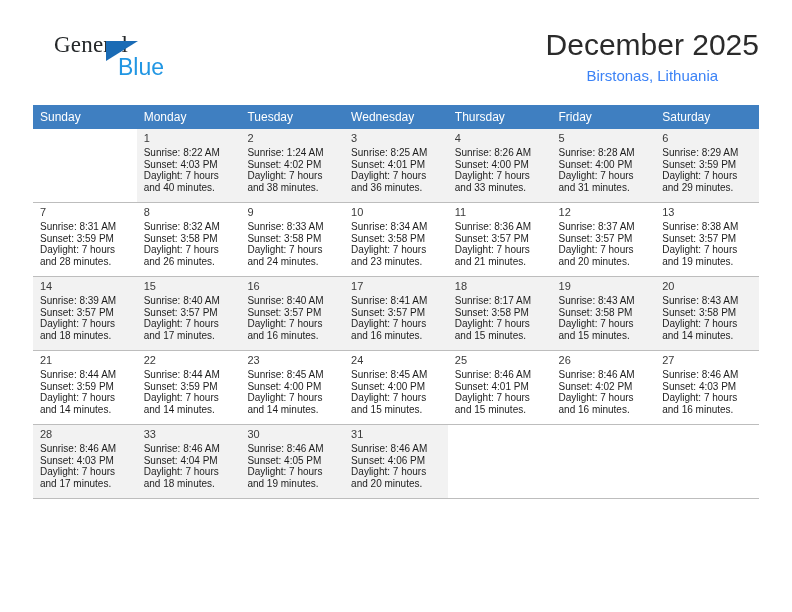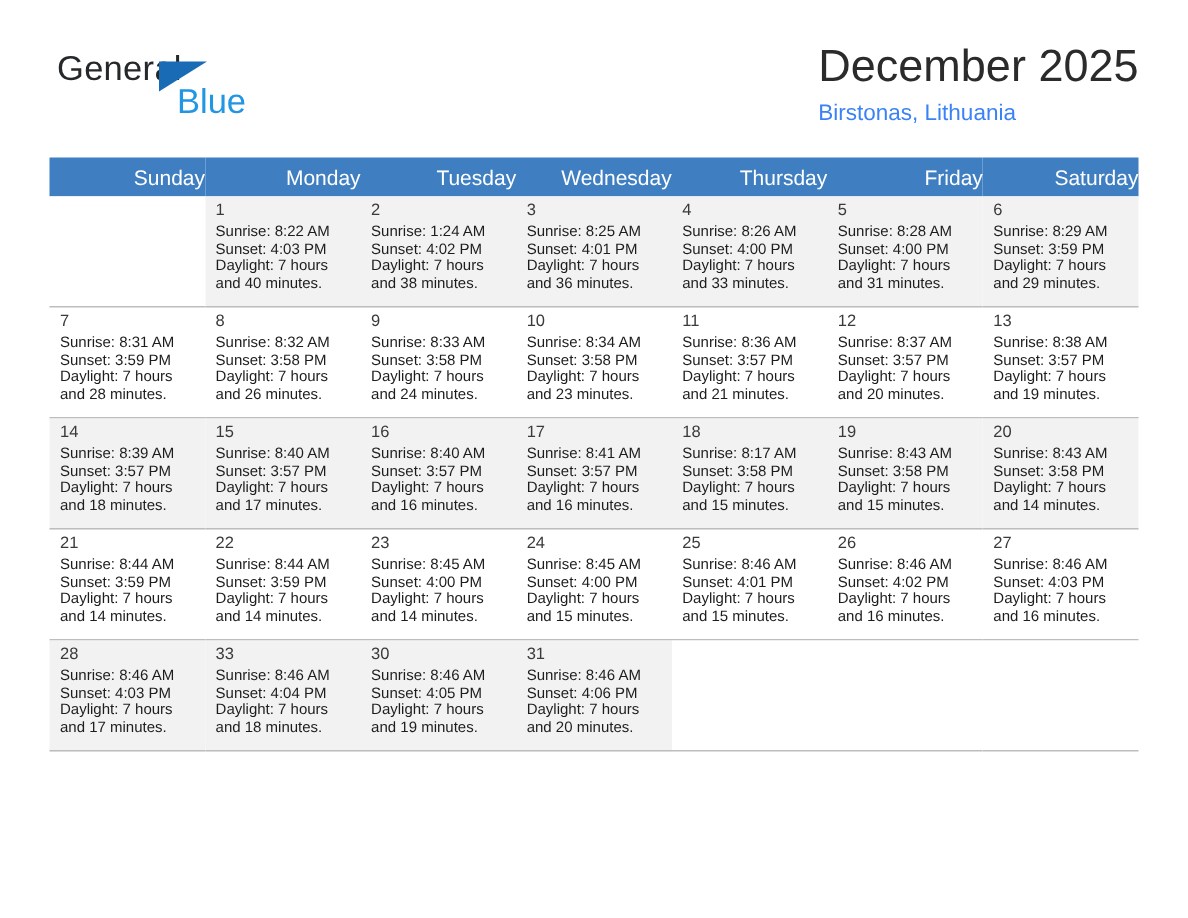--- a/index.html
+++ b/index.html
@@ -31,26 +31,26 @@
   }
   .brand {
     position: absolute;
     left: 5px;
     top: 4px;
     width: 180px;
     height: 56px;
   }
   .brand-general {
     position: absolute;
-    left: 0;
+    left: 16px;
     top: 0;
     font-size: 23px;
     letter-spacing: .2px;
     color: #25282a;
-    font-family: Liberation Sans, sans-serif;
+    font-family: Liberation Serif, serif;
   }
   .brand-tri {
     position: absolute;
     left: 68px;
     top: 9px;
     width: 0;
     height: 0;
     border-left: 32px solid #1a6bb5;
     border-bottom: 20px solid transparent;
   }
@@ -60,21 +60,21 @@
     top: 22px;
     font-size: 23px;
     color: #2196e3;
     font-family: "Liberation Sans", sans-serif;
     margin-left: 18px;
   }
   .title-block {
     position: absolute;
     right: 0;
     top: 0;
-    text-align: left;
+    text-align: center;
   }
   .month-title {
     font-size: 30px;
     color: #2b2b2b;
     line-height: 34px;
     white-space: nowrap;
   }
   .location {
     font-size: 15px;
     color: #3b82f6;
@@ -88,23 +88,23 @@
     position: absolute;
     left: 33px;
     top: 105px;
     width: 726px;
     border-collapse: collapse;
     table-layout: fixed;
   }
   .calendar th {
     background: #3f7fc1;
     color: #ffffff;
-    font-size: 14px;
+    font-size: 12px;
     font-weight: normal;
-    text-align: right;
+    text-align: left;
     padding: 5px 0 5px 7px;
     height: 11px;
     border: none;
   }
   .calendar td {
     vertical-align: top;
     width: 103.71px;
     height: 74px;
     padding: 0;
     border: none;

